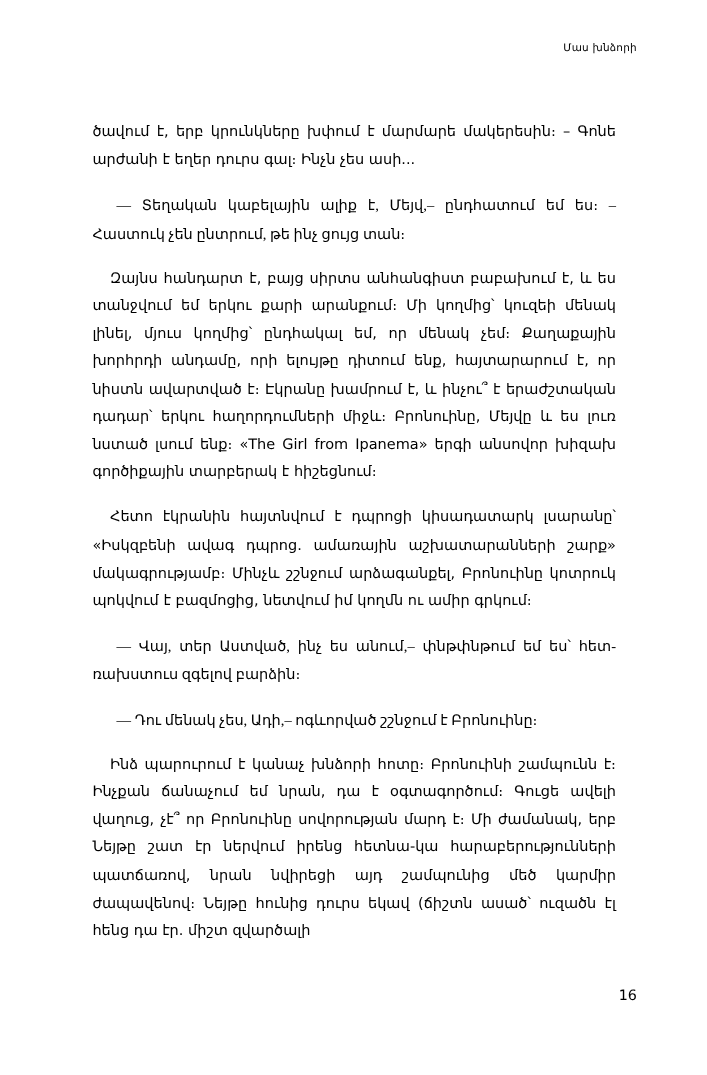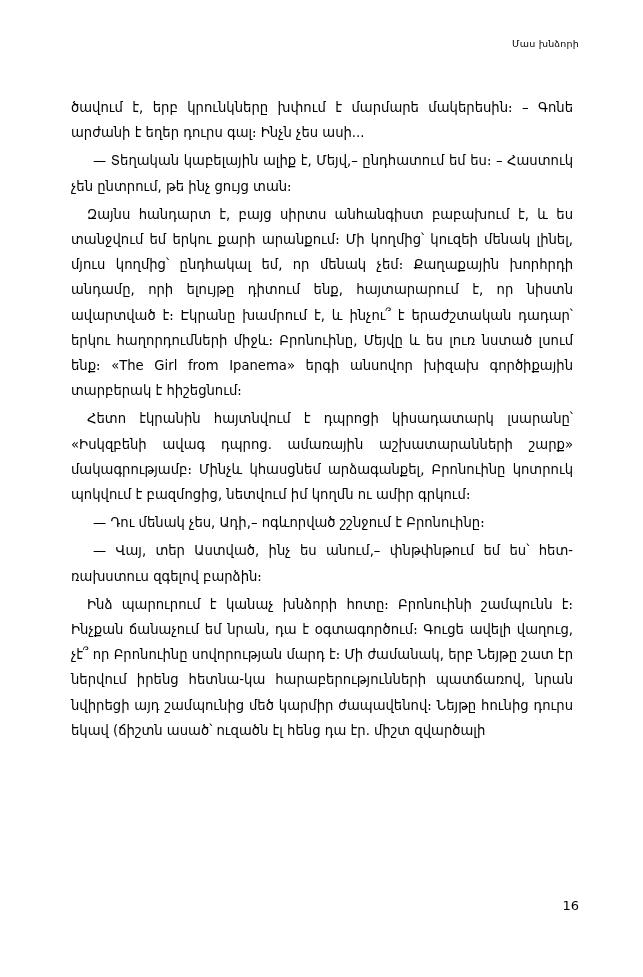--- a/index.html
+++ b/index.html
@@ -34,29 +34,30 @@
     top: 92px;
     left: 68px;
     width: 508px;
     font-size: 13.2px;
     line-height: 25.2px;
     text-align: justify;
     text-justify: inter-word;
     color: #000000;
   }
   .body-text p {
-    margin: 3px;
+    margin: 16px;
     padding: 0;
     text-align: justify;
   }
   .p-indent {
     text-indent: 16px;
   }
   .p-dash {
     text-indent: 22px;
+    font-family: Liberation Serif, serif;
   }
   .p-noindent {
     text-indent: 0;
   }
   .folio {
     position: absolute;
     bottom: 64px;
     right: 64px;
     font-size: 13px;
     color: #000000;
@@ -66,21 +67,21 @@
 <body>
 
 <div class="page">
 
   <div class="running-head">Մաս խնձորի</div>
 
   <div class="body-text">
     <p class="p-noindent">ծավում է, երբ կրունկները խփում է մարմարե մակերեսին։ – Գոնե արժանի է եղեր դուրս գալ։ Ինչն չես ասի...</p>
     <p class="p-dash">— Տեղական կաբելային ալիք է, Մեյվ,– ընդհատում եմ ես։ – Հաստուկ չեն ընտրում, թե ինչ ցույց տան։</p>
     <p class="p-indent">Զայնս հանդարտ է, բայց սիրտս անհանգիստ բաբախում է, և ես տանջվում եմ երկու քարի արանքում։ Մի կողմից՝ կուզեի մենակ լինել, մյուս կողմից՝ ընդհակալ եմ, որ մենակ չեմ։ Քաղաքային խորհրդի անդամը, որի ելույթը դիտում ենք, հայտարարում է, որ նիստն ավարտված է։ Էկրանը խամրում է, և ինչու՞ է երաժշտական դադար՝ երկու հաղորդումների միջև։ Բրոնուինը, Մեյվը և ես լուռ նստած լսում ենք։ «The Girl from Ipanema» երգի անսովոր խիզախ գործիքային տարբերակ է հիշեցնում։</p>
-    <p class="p-indent">Հետո էկրանին հայտնվում է դպրոցի կիսադատարկ լսարանը՝ «Իսկզբենի ավագ դպրոց. ամառային աշխատարանների շարք» մակագրությամբ։ Մինչև կհասցնեմ արձագանքել, Բրոնուինը կոտրուկ պոկվում է բազմոցից, նետվում իմ կողմն ու ամիր գրկում։</p>
+    <p class="p-indent">Հետո էկրանին հայտնվում է դպրոցի կիսադատարկ լսարանը՝ «Իսկզբենի ավագ դպրոց. ամառային աշխատարանների շարք» մակագրությամբ։ Մինչև շշնջում արձագանքել, Բրոնուինը կոտրուկ պոկվում է բազմոցից, նետվում իմ կողմն ու ամիր գրկում։</p>
+    <p class="p-dash">— Վայ, տեր Աստված, ինչ ես անում,– փնթփնթում եմ ես՝ հետ-ռախստուս զգելով բարձին։</p>
     <p class="p-dash">— Դու մենակ չես, Ադի,– ոգևորված շշնջում է Բրոնուինը։</p>
-    <p class="p-dash">— Վայ, տեր Աստված, ինչ ես անում,– փնթփնթում եմ ես՝ հետ-ռախստուս զգելով բարձին։</p>
     <p class="p-indent">Ինձ պարուրում է կանաչ խնձորի հոտը։ Բրոնուինի շամպունն է։ Ինչքան ճանաչում եմ նրան, դա է օգտագործում։ Գուցե ավելի վաղուց, չէ՞ որ Բրոնուինը սովորության մարդ է։ Մի ժամանակ, երբ Նեյթը շատ էր ներվում իրենց հետնա-կա հարաբերությունների պատճառով, նրան նվիրեցի այդ շամպունից մեծ կարմիր ժապավենով։ Նեյթը հունից դուրս եկավ (ճիշտն ասած՝ ուզածն էլ հենց դա էր. միշտ զվարծալի</p>
   </div>
 
   <div class="folio">16</div>
 
 </div>
 
 </body></html>

